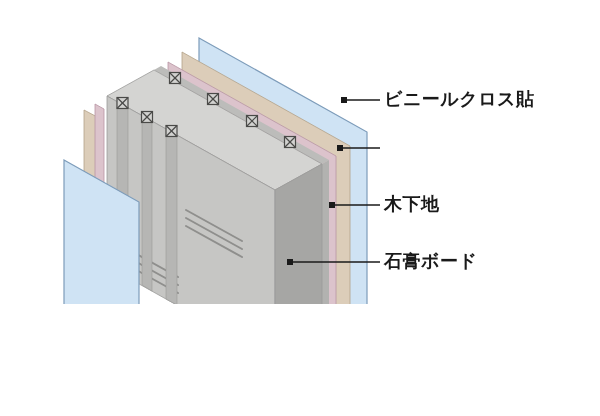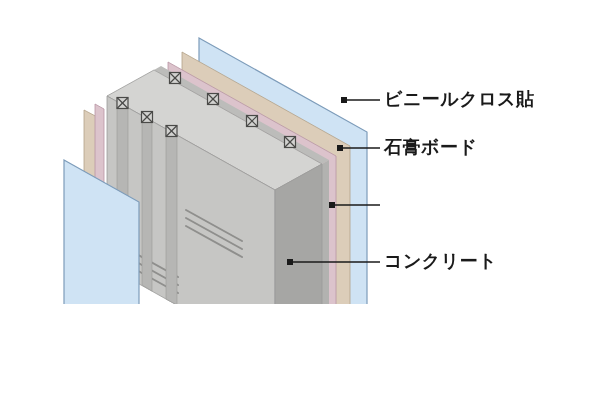--- a/index.html
+++ b/index.html
@@ -97,18 +97,18 @@
     </g>
     <g fill="#1a1a1a">
       <rect x="317" y="97" width="6" height="6"></rect>
       <rect x="313" y="145" width="6" height="6"></rect>
       <rect x="305" y="202" width="6" height="6"></rect>
       <rect x="263" y="259" width="6" height="6"></rect>
     </g>
   </svg>
 
   <div class="label label-vinyl">ビニールクロス貼</div>
-  <div class="label label-gypsum">石膏ボード</div>
+  <div class="label label-wood">木下地</div>
   <div class="label label-concrete">
-    <div>コンクリート</div>
+    <div>石膏ボード</div>
   </div>
 
 </div>
 
 </body></html>

